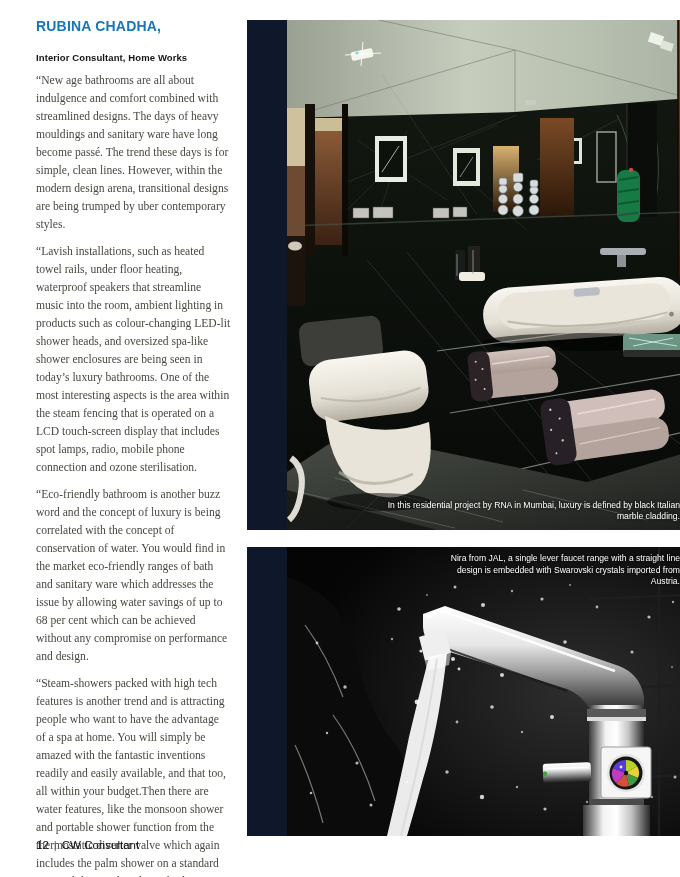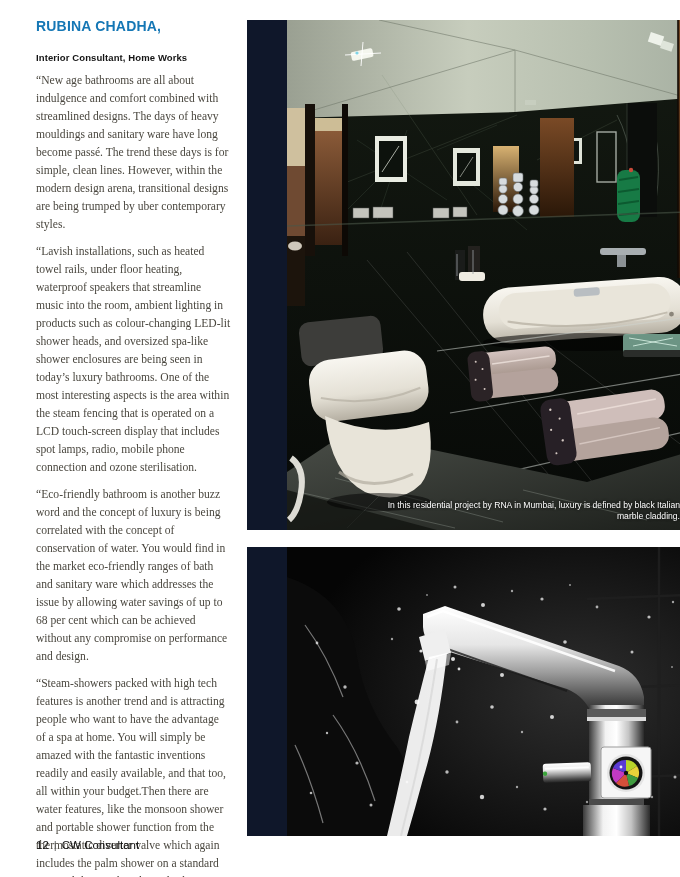--- a/index.html
+++ b/index.html
@@ -410,19 +410,20 @@
           <path d="M339,226 L350,219 A13,13 0 0 1 351,231 Z" fill="#e8d23a"></path>
           <path d="M339,226 L351,231 A13,13 0 0 1 342,239 Z" fill="#3f9c3f"></path>
           <path d="M339,226 L342,239 A13,13 0 0 1 329,236 Z" fill="#d4503a"></path>
           <path d="M339,226 L329,236 A13,13 0 0 1 326,221 Z" fill="#c23ac2"></path>
           <path d="M339,226 L326,221 A13,13 0 0 1 339,213 Z" fill="#5a3ad4"></path>
         </g>
         <circle cx="339" cy="226" r="2.2" fill="#111111"></circle>
         <circle cx="334" cy="220" r="1.4" fill="#ffffff" opacity="0.9"></circle>
       </g>
     </svg>
+    <div class="caption caption-2">Nira from JAL, a single lever faucet range with a straight line design is embedded with Swarovski crystals imported from Austria.</div>
   </div>
 
   <div class="folio">
     <span class="num">12</span><span class="sep">|</span><span>CW Consultant</span>
   </div>
 
 </div>
 
 </body></html>

